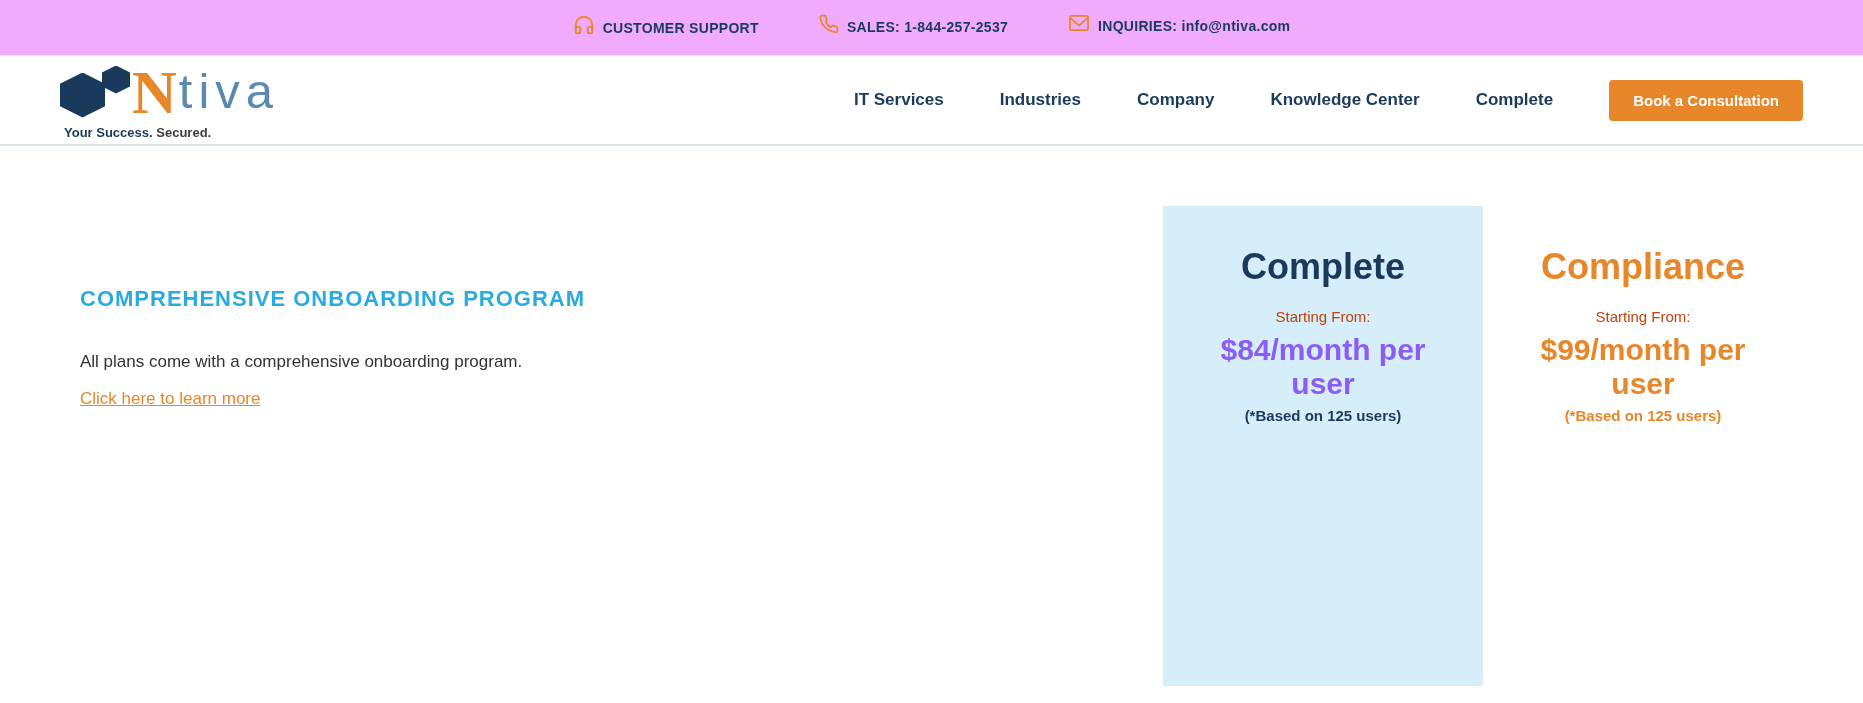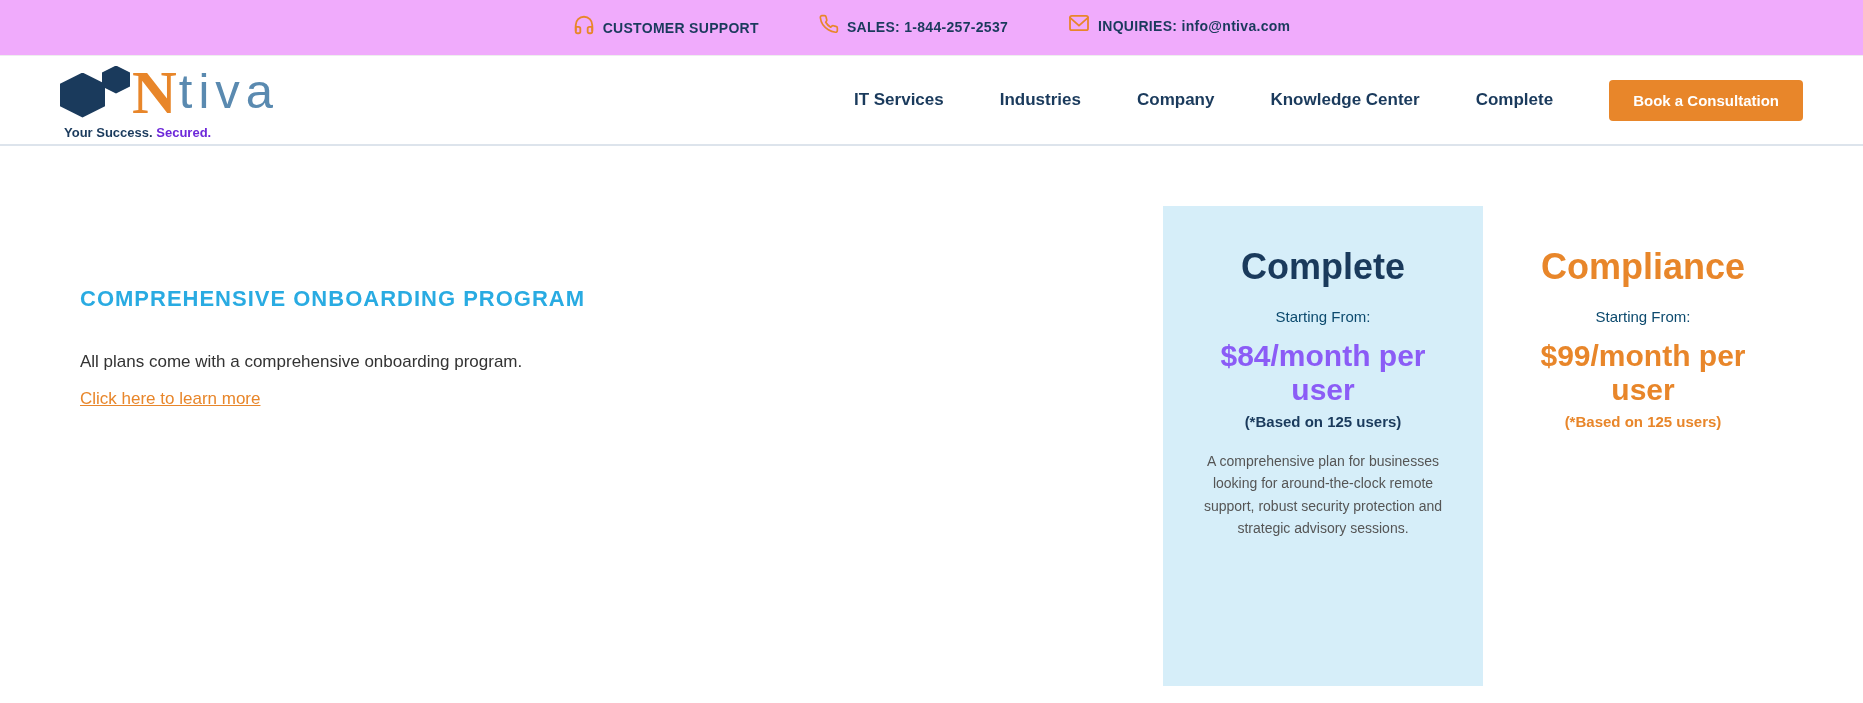--- a/index.html
+++ b/index.html
@@ -115,21 +115,21 @@
       font-weight: 700;
       margin-top: 2px;
       padding-left: 4px;
     }
 
     .tagline-black {
       color: #1a3a5c;
     }
 
     .tagline-orange {
-      color: #6d28d9;
+      color: #404040;
     }
 
     
     .nav {
       display: flex;
       align-items: center;
       gap: 56px;
     }
 
     .nav-item {
@@ -216,22 +216,22 @@
     .plan-name.complete-name {
       color: #1a3a5c;
     }
 
     .plan-name.compliance-name {
       color: #e8862a;
     }
 
     .starting-from {
       font-size: 15px;
-      color: #0c4a6e;
-      margin-bottom: 14px;
+      color: #c2410c;
+      margin-bottom: 8px;
     }
 
     .plan-price {
       font-size: 30px;
       font-weight: 900;
       margin-bottom: 6px;
     }
 
     .plan-price.complete-price {
       color: #8b5cf6;
@@ -342,21 +342,20 @@
     <a class="learn-more-link">Click here to learn more</a>
   </div>
 
   <div class="pricing-section">
 
     <div class="plan-card complete">
       <div class="plan-name complete-name">Complete</div>
       <div class="starting-from">Starting From:</div>
       <div class="plan-price complete-price">$84/month per user</div>
       <div class="plan-users complete-users">(*Based on 125 users)</div>
-      <p class="plan-desc">A comprehensive plan for businesses looking for around-the-clock remote support, robust security protection and strategic advisory sessions.</p>
     </div>
 
     <div class="plan-card compliance">
       <div class="plan-name compliance-name">Compliance</div>
       <div class="starting-from">Starting From:</div>
       <div class="plan-price compliance-price">$99/month per user</div>
       <div class="plan-users compliance-users">(*Based on 125 users)</div>
     </div>
   </div>
 </div>

